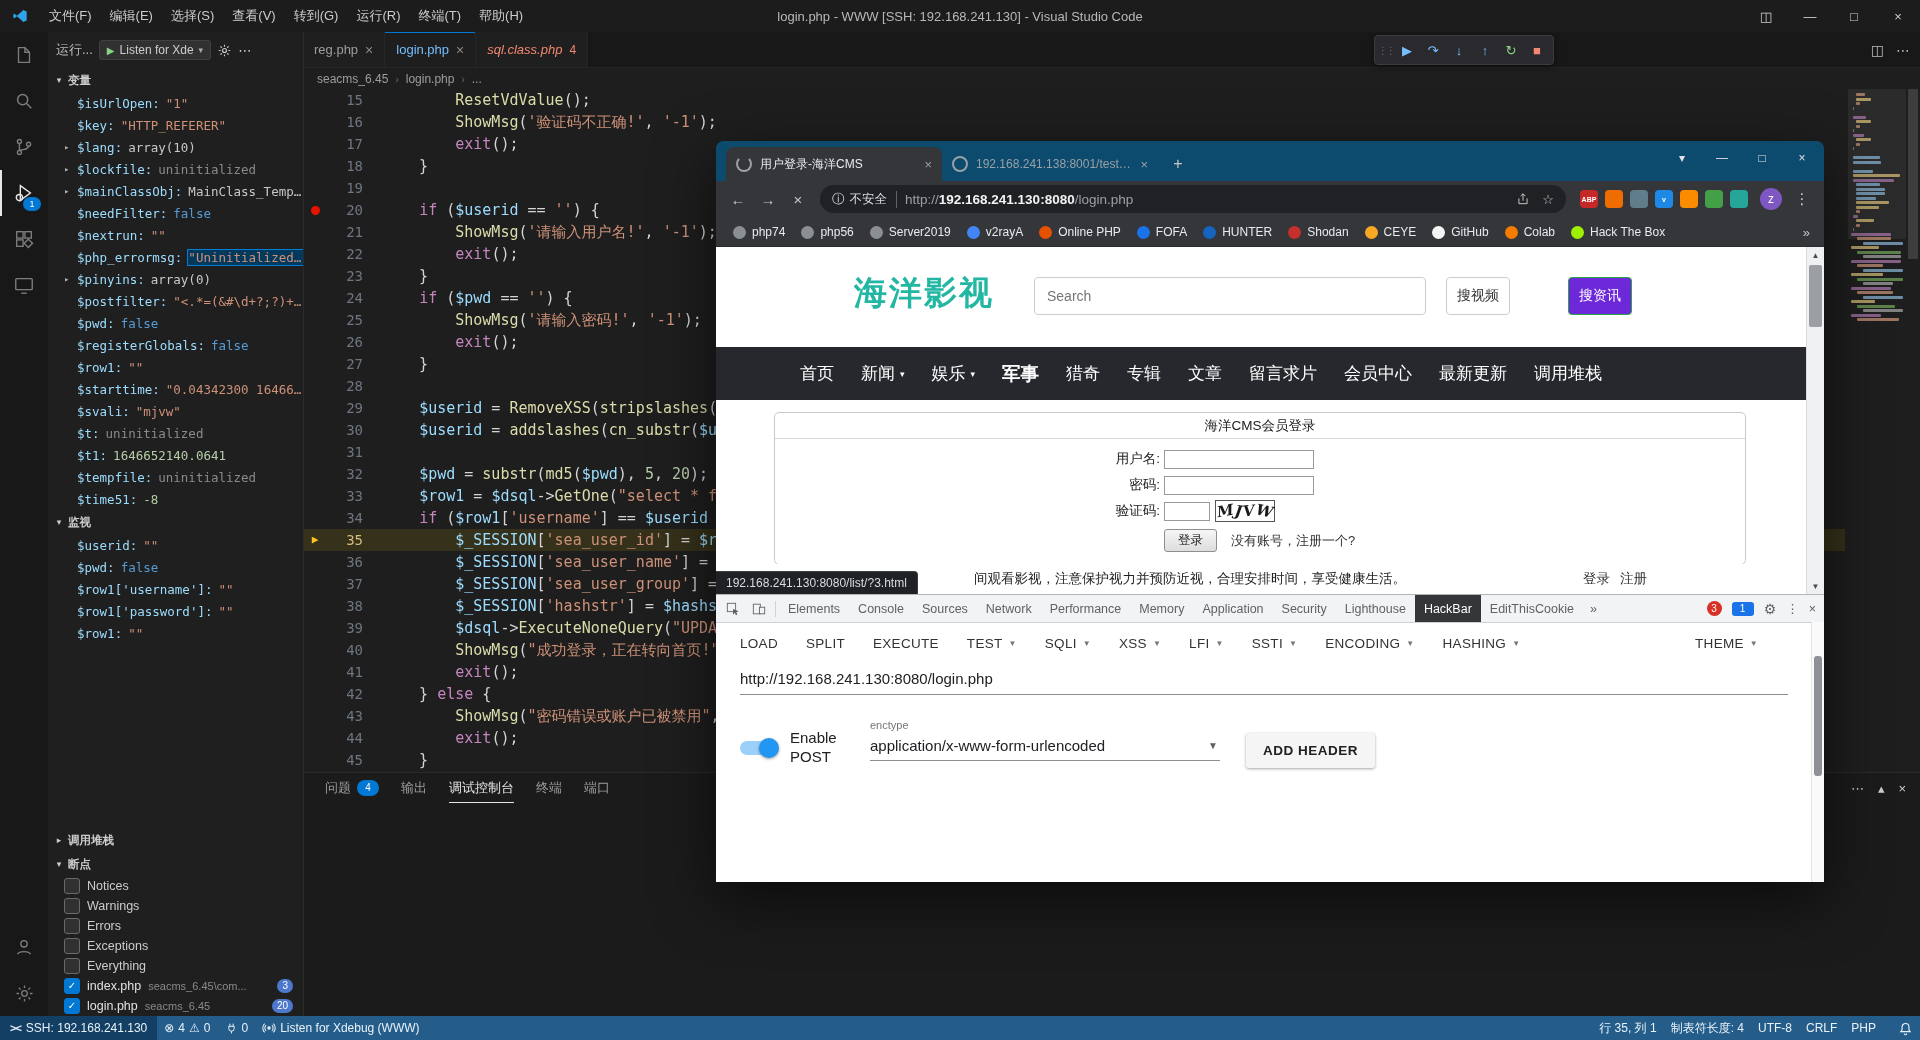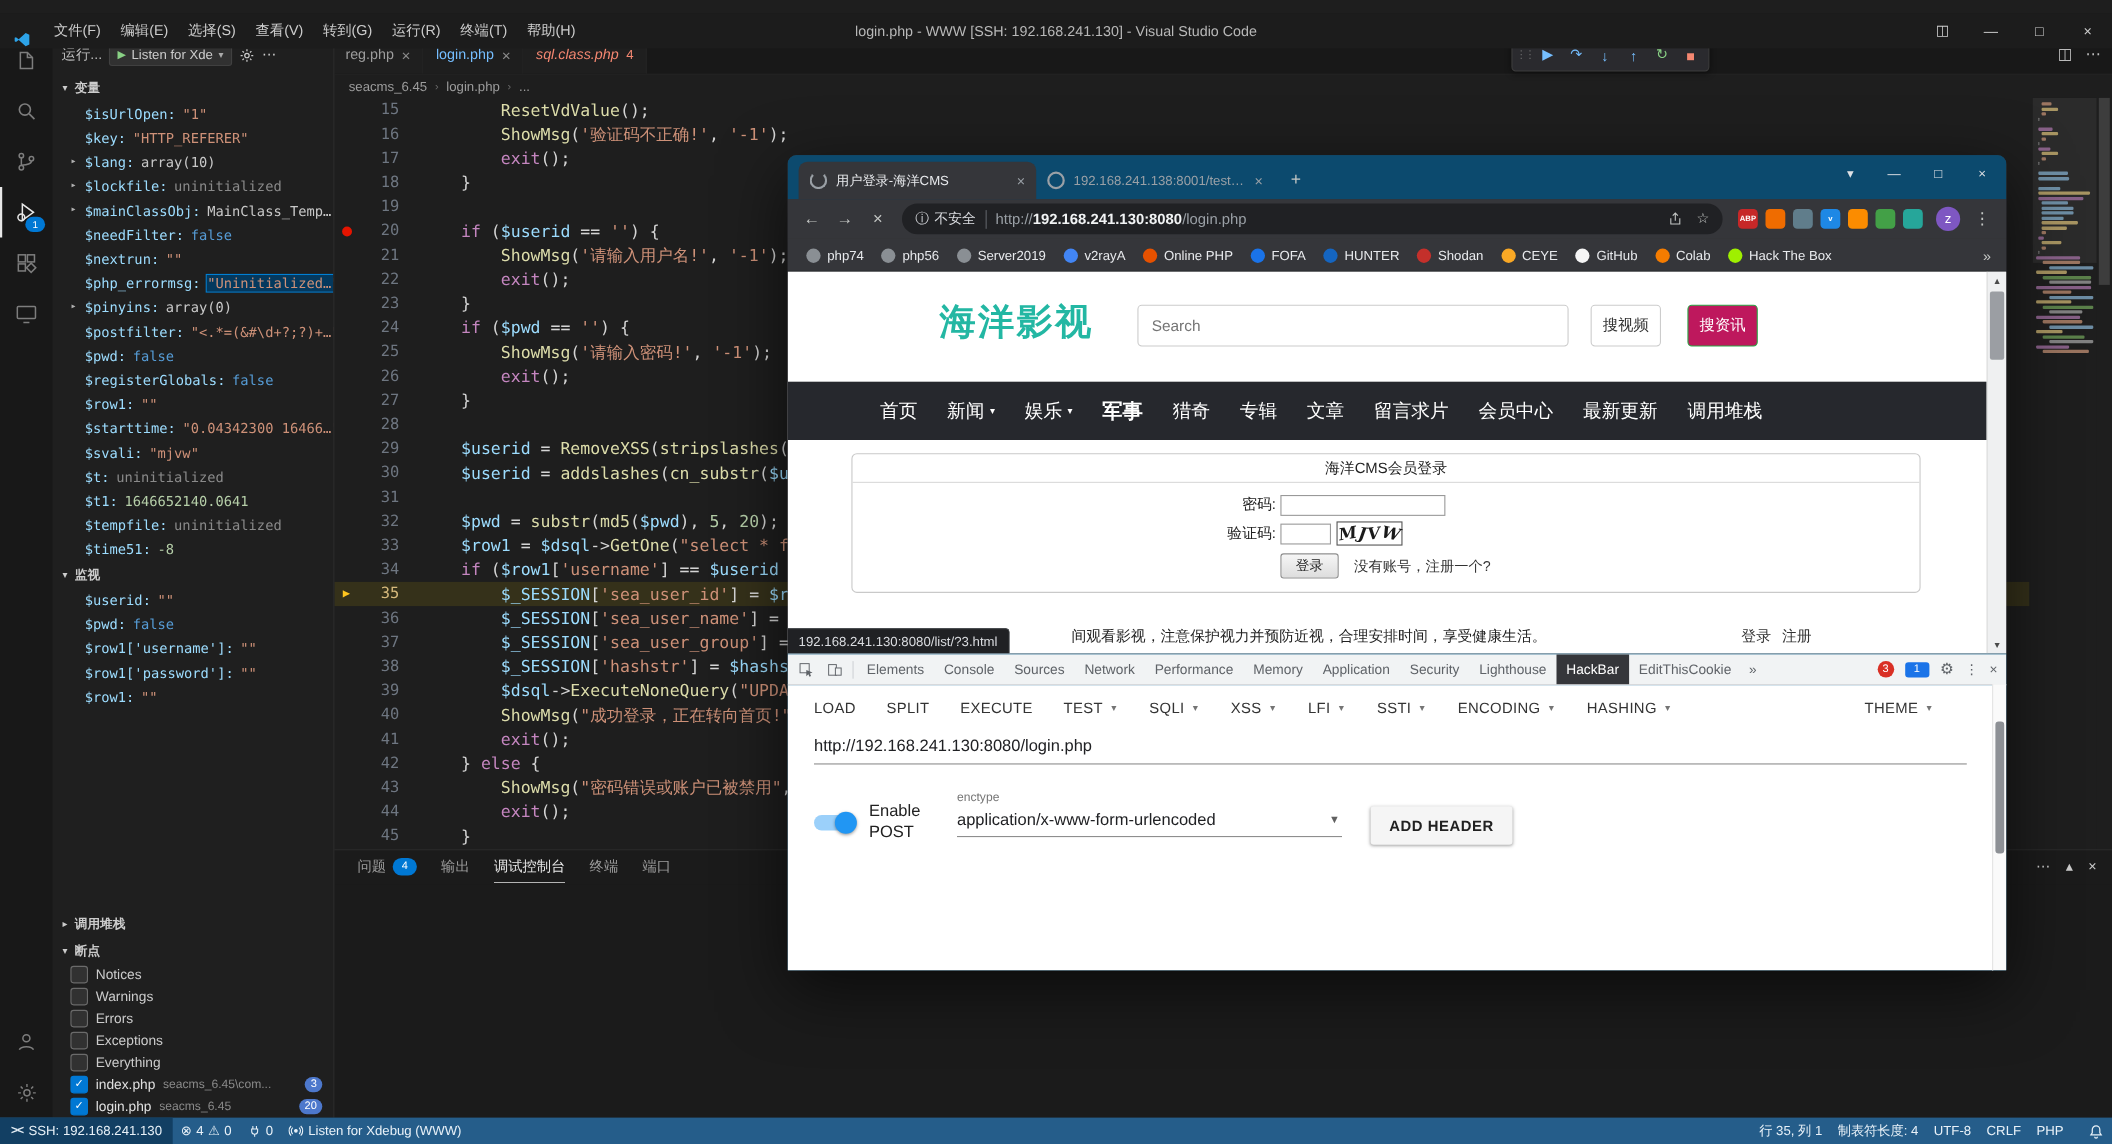--- a/index.html
+++ b/index.html
@@ -1,21 +1,21 @@
 <!DOCTYPE html>
 <html><head>
 <meta charset="utf-8">
 <style>
   html,body{margin:0;padding:0;background:#111;}
   body{width:1920px;height:1040px;overflow:hidden;font-family:"Liberation Sans","DejaVu Sans",sans-serif;}
   #screen{position:relative;width:1920px;height:1040px;background:#1e1e1e;overflow:hidden;}
   svg{display:block;}
 
   
-  .vs-titlebar{position:absolute;left:0;top:12px;right:0;height:32px;background:#1c1c1c;display:flex;align-items:flex-end;color:#cccccc;font-size:13px;z-index:3;}
+  .vs-titlebar{position:absolute;left:0;top:0;right:0;height:32px;background:#1c1c1c;display:flex;align-items:center;color:#cccccc;font-size:13px;z-index:3;}
   .vs-logo{width:40px;display:flex;justify-content:center;}
   .menubar{display:flex;height:100%;}
   .menu-item{padding:0 9px;display:flex;align-items:center;cursor:default;}
   .vs-title{position:absolute;left:50%;top:0;transform:translateX(-50%);height:32px;display:flex;align-items:center;color:#b8b8b8;font-size:13px;}
   .win-ctrls{margin-left:auto;display:flex;height:100%;}
   .win-btn{width:44px;height:100%;display:flex;align-items:center;justify-content:center;color:#cccccc;font-size:13px;}
 
   .vs-activity{position:absolute;left:0;top:32px;width:48px;bottom:24px;background:#181818;border-right:1px solid #2b2b2b;display:flex;flex-direction:column;align-items:center;z-index:2;}
   .ab-icon{width:48px;height:46px;display:flex;align-items:center;justify-content:center;color:#7d7d7d;position:relative;}
   .ab-icon.active{color:#e7e7e7;box-shadow:inset 2px 0 0 #e7e7e7;}
@@ -123,21 +123,21 @@
   .bm{display:flex;align-items:center;gap:6px;padding:3px 7px;border-radius:4px;white-space:nowrap;}
   .bm-ic{width:13px;height:13px;border-radius:50%;flex:none;}
   .bm-more{margin-left:auto;color:#c4c7c5;font-size:13px;padding-right:4px;}
 
   .c-page{position:absolute;left:0;right:0;top:106px;height:347px;background:#ffffff;overflow:hidden;}
   .s-header{position:relative;height:100px;}
   .s-logo{position:absolute;left:138px;top:24px;font-size:33px;font-weight:bold;color:#23b7a3;letter-spacing:2px;}
   .s-search{position:absolute;left:318px;top:30px;width:392px;height:38px;border:1px solid #cccccc;border-radius:4px;padding:0 12px;font-size:14px;color:#333;box-sizing:border-box;outline:none;}
   .s-btn{position:absolute;top:30px;height:38px;width:64px;font-size:14px;display:flex;align-items:center;justify-content:center;border-radius:4px;box-sizing:border-box;}
   .s-btn-video{left:730px;background:#fff;border:1px solid #cccccc;color:#333;}
-  .s-btn-info{left:818px;background:#be185d;border:1px solid #28a745;color:#fff;}
+  .s-btn-info{left:852px;background:#6d28d9;border:1px solid #28a745;color:#fff;}
   .s-nav{position:absolute;left:0;right:17px;top:100px;height:53px;background:#26282d;display:flex;align-items:center;padding-left:84px;gap:27px;color:#ffffff;font-size:17px;}
   .s-nav-item{display:flex;align-items:center;gap:5px;white-space:nowrap;}
   .s-nav-item.nav-active{font-weight:bold;font-size:18.5px;}
   .nav-caret{font-size:9px;}
   .login-wrap{position:absolute;left:58px;width:970px;top:165px;background:#fff;border:1px solid #c9c9c9;border-radius:5px;}
   .box-title{height:25px;line-height:25px;text-align:center;font-size:13.5px;color:#222;border-bottom:1px solid #d9d9d9;}
   .lform{width:480px;margin:7px auto 0;padding-bottom:12px;font-size:13.5px;color:#222;}
   .f-row{height:26px;display:flex;align-items:center;}
   .f-label{width:140px;text-align:right;padding-right:4px;flex:none;}
   .f-input{width:150px;height:19px;border:1px solid #999;background:#fff;font-size:12px;padding:0 3px;box-sizing:border-box;outline:none;}
@@ -1047,20 +1047,24 @@
             <span>最新更新</span>
           </div>
           <div class="s-nav-item">
             <span>调用堆栈</span>
           </div>
         </div>
       <div class="login-wrap">
         <div class="box-title">海洋CMS会员登录</div>
         <div class="lform">
           <div class="f-row">
+            <span class="f-label">用户名:</span>
+            <input class="f-input" style="">
+          </div>
+          <div class="f-row">
             <span class="f-label">密码:</span>
             <input class="f-input" style="">
           </div>
           <div class="f-row">
             <span class="f-label">验证码:</span>
             <input class="f-input small" style="">
             <span class="captcha" id="captcha-box">
                 <span class="cap-l" style="transform: rotate(-10deg);">M</span>
                 <span class="cap-l" style="transform: rotate(8deg);">J</span>
                 <span class="cap-l" style="transform: rotate(-6deg);">V</span>

